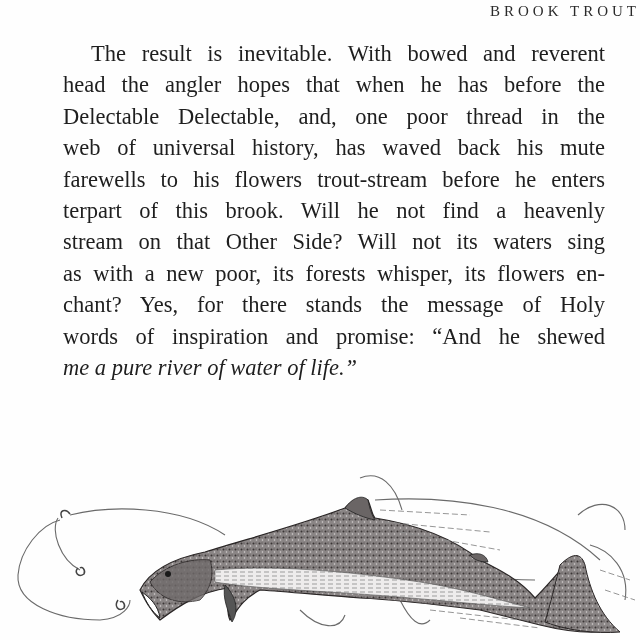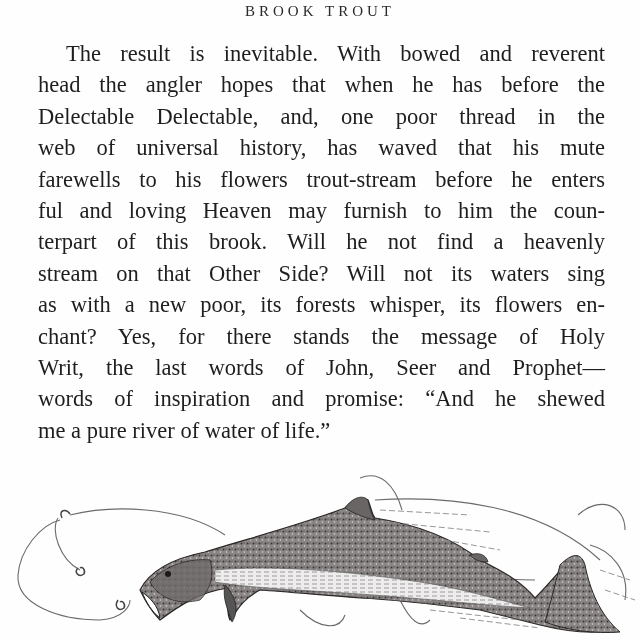--- a/index.html
+++ b/index.html
@@ -19,69 +19,68 @@
       position: absolute;
       left: 0; top: 0;
       width: 640px; height: 640px;
       background: #fefefe;
     }
     .running-head {
       position: absolute;
       top: 3px;
       left: 0;
       width: 640px;
-      text-align: center;
+      text-align: right;
       font-size: 15px;
       letter-spacing: 4px;
       color: #2a2a2a;
     }
     .body-text {
       position: absolute;
       left: 38px;
       top: 38px;
       width: 567px;
     }
     .line {
       display: block;
       height: 31.4px;
       line-height: 31.4px;
       font-size: 22.5px;
       white-space: nowrap;
       text-align: justify;
       text-align-last: justify;
       color: #1e1e1e;
+      margin-left: 25px;
     }
     .line.indent { padding-left: 28px; }
-    .line.last { text-align-last: left; }
+    .line.last { text-align-last: left; font-style: italic; }
     .illustration {
       position: absolute;
       left: 0;
       top: 470px;
       width: 640px;
       height: 170px;
     }
   </style>
 </head>
 <body>
 
 <div class="page">
   <div class="running-head">BROOK TROUT</div>
 
   <div class="body-text">
     <span class="line indent">The result is inevitable.  With bowed and reverent</span>
     <span class="line">head the angler hopes that when he has before the</span>
     <span class="line">Delectable Delectable, and, one poor thread in the</span>
-    <span class="line">web of universal history, has waved that his mute</span>
+    <span class="line">web of universal history, has waved back his mute</span>
     <span class="line">farewells to his flowers trout-stream before he enters</span>
-    <span class="line">ful and loving Heaven may furnish to him the coun-</span>
     <span class="line">terpart of this brook.  Will he not find a heavenly</span>
     <span class="line">stream on that Other Side?  Will not its waters sing</span>
     <span class="line">as with a new poor, its forests whisper, its flowers en-</span>
     <span class="line">chant?  Yes, for there stands the message of Holy</span>
-    <span class="line">Writ, the last words of John, Seer and Prophet—</span>
     <span class="line">words of inspiration and promise:  “And he shewed</span>
     <span class="line last">me a pure river of water of life.”</span>
   </div>
 
   <svg class="illustration" viewBox="0 0 640 170" xmlns="http://www.w3.org/2000/svg">
     <defs>
       <pattern id="speckle" width="6" height="6" patternUnits="userSpaceOnUse">
         <rect width="6" height="6" fill="#8a8585"></rect>
         <circle cx="1.5" cy="1.5" r="1" fill="#3a3535"></circle>
         <circle cx="4.5" cy="4" r="0.8" fill="#d8d4d4"></circle>

